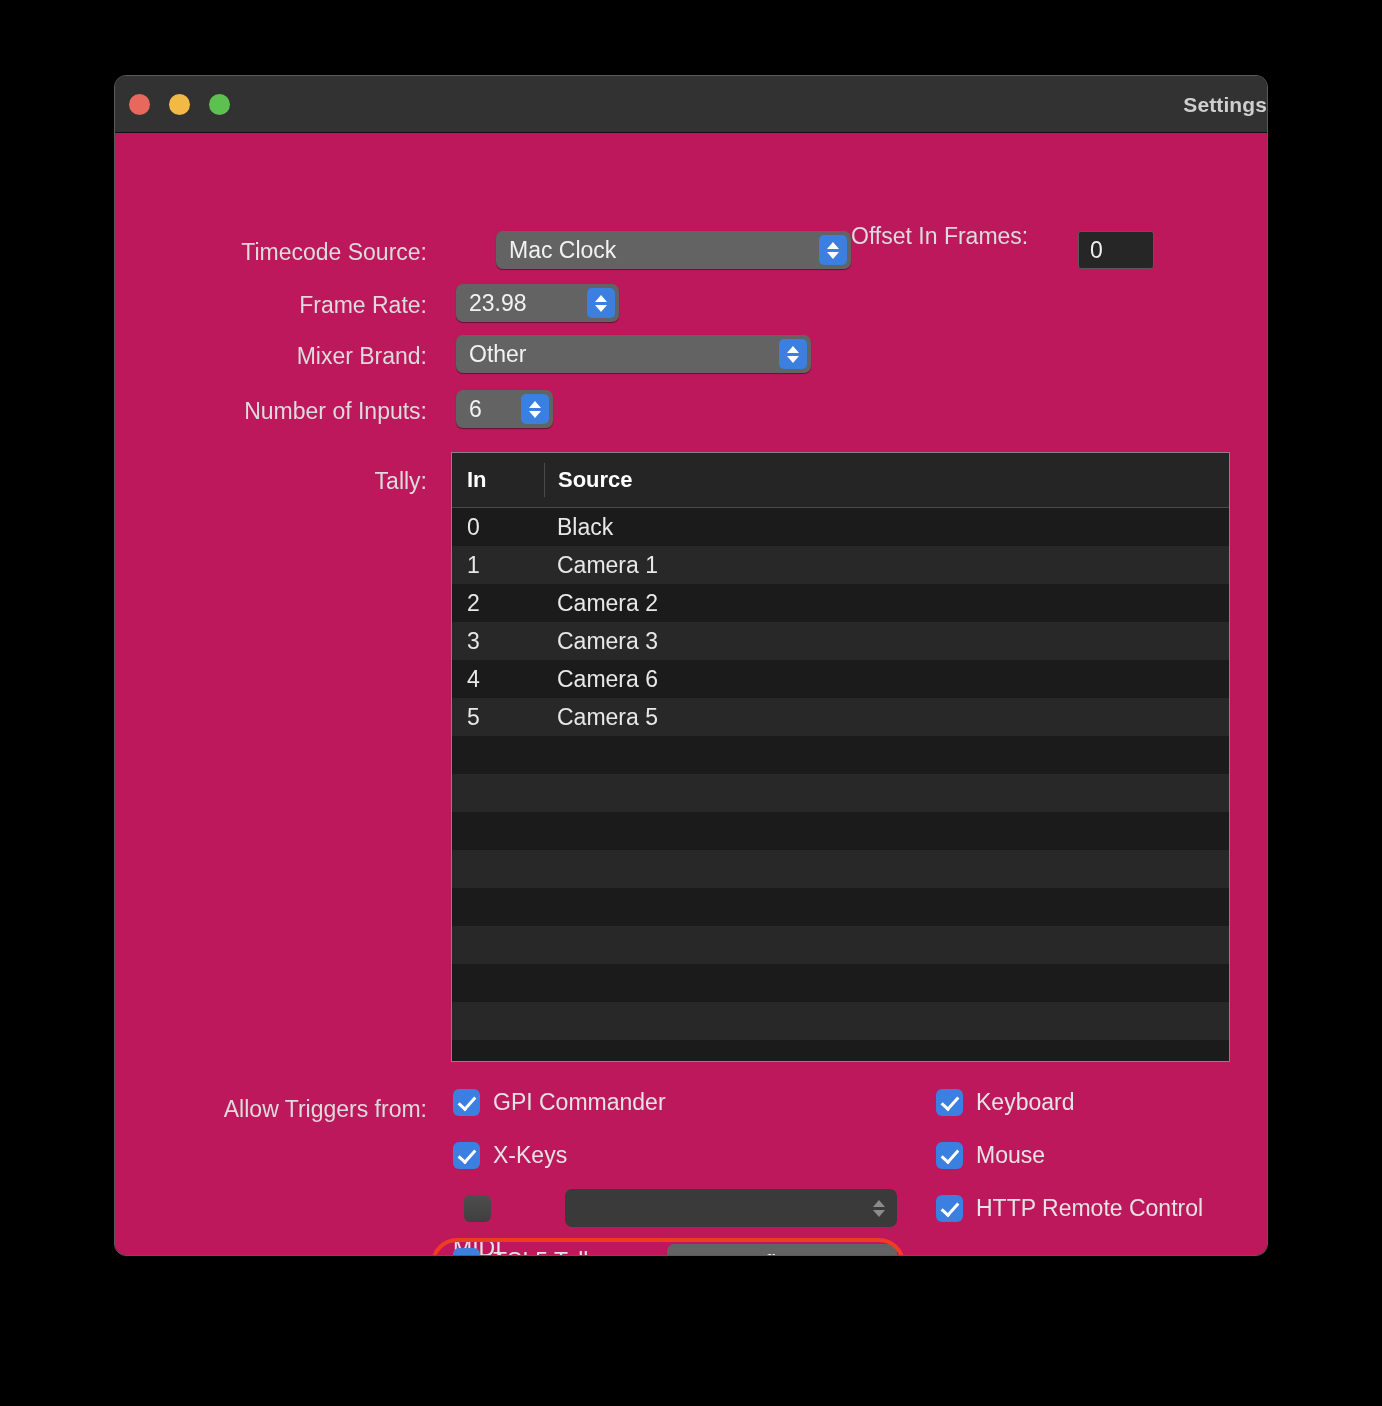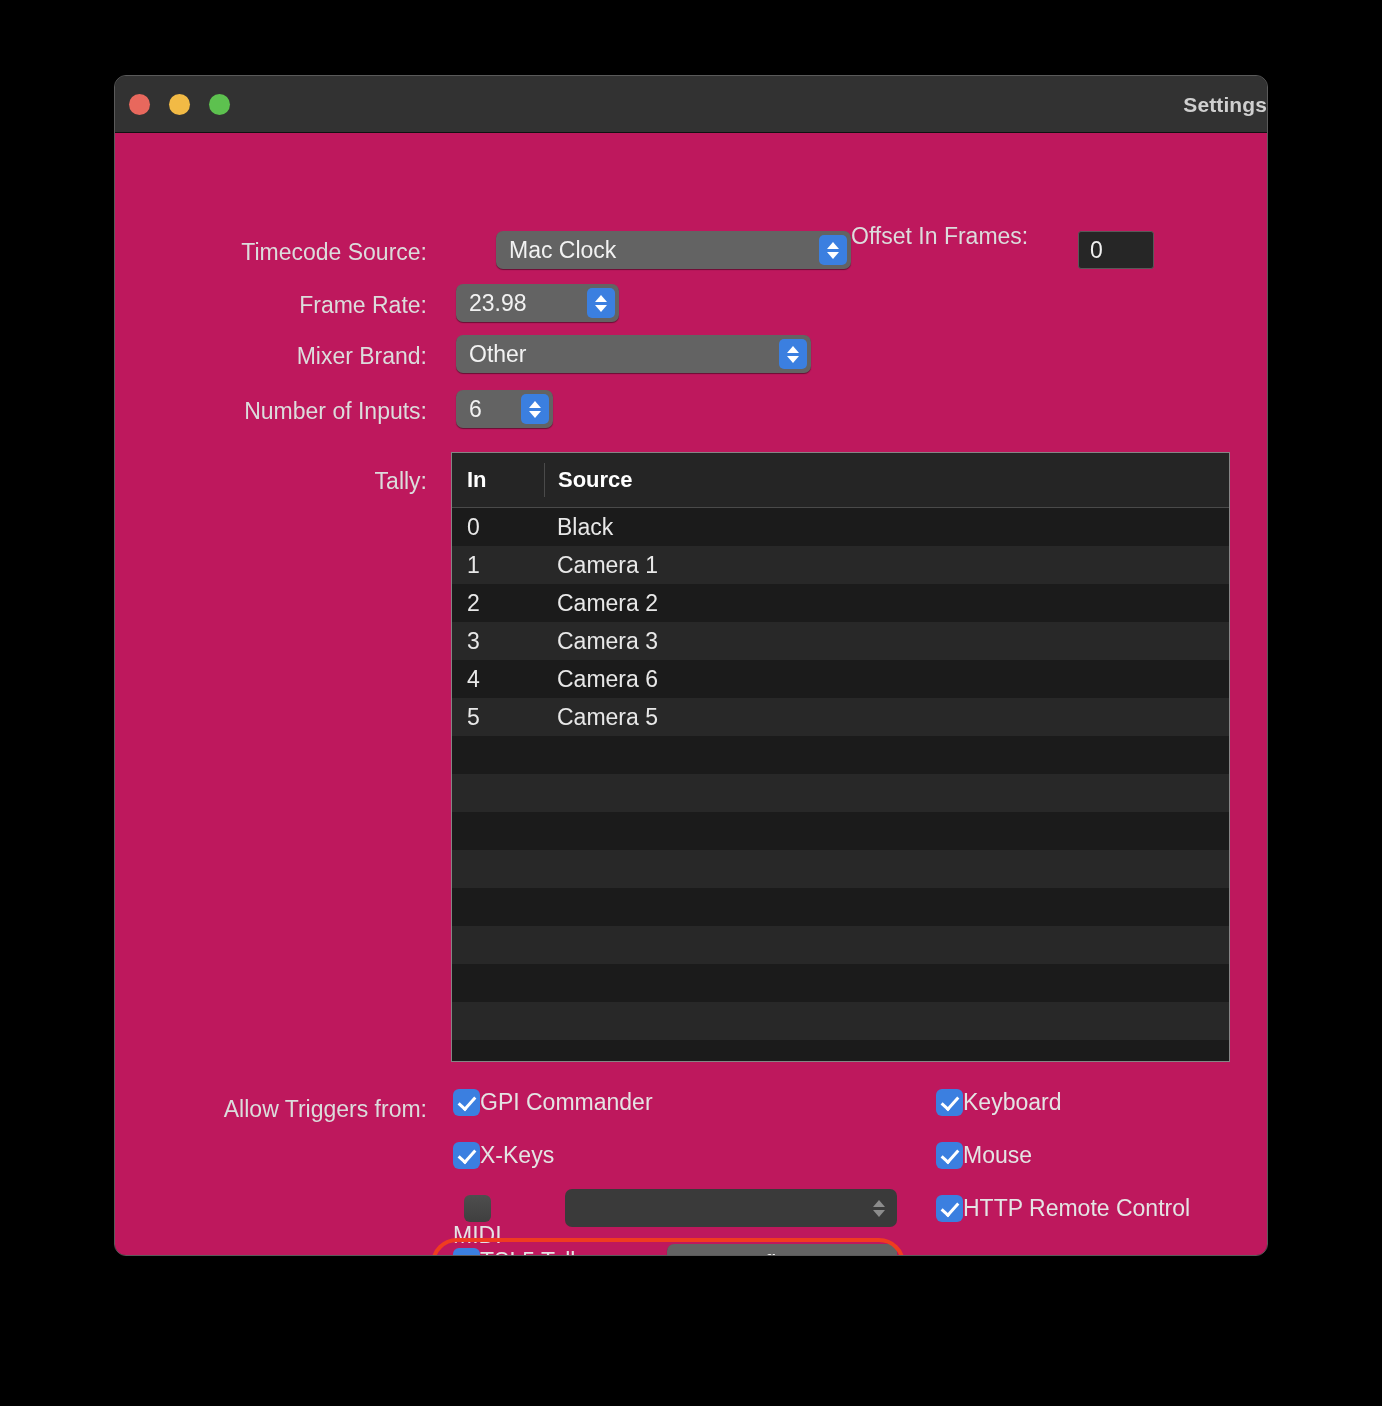--- a/index.html
+++ b/index.html
@@ -169,20 +169,21 @@
   .trow.odd  { background: #1b1b1b; }
   .trow.even { background: #282828; }
   .trow .c-in     { width: 92px; padding-left: 15px; }
   .trow .c-source { padding-left: 13px; }
 
   
   .cbrow {
     position: absolute;
     display: flex;
     align-items: center;
+    gap: 13px;
   }
   .checkbox {
     width: 27px; height: 27px;
     border-radius: 6px;
     flex: none;
     position: relative;
   }
   .checkbox.on  { background: #3b7fe0; }
   .checkbox.off { background: linear-gradient(#4e4e4e, #3f3f3f); }
   .checkbox.on::after {

